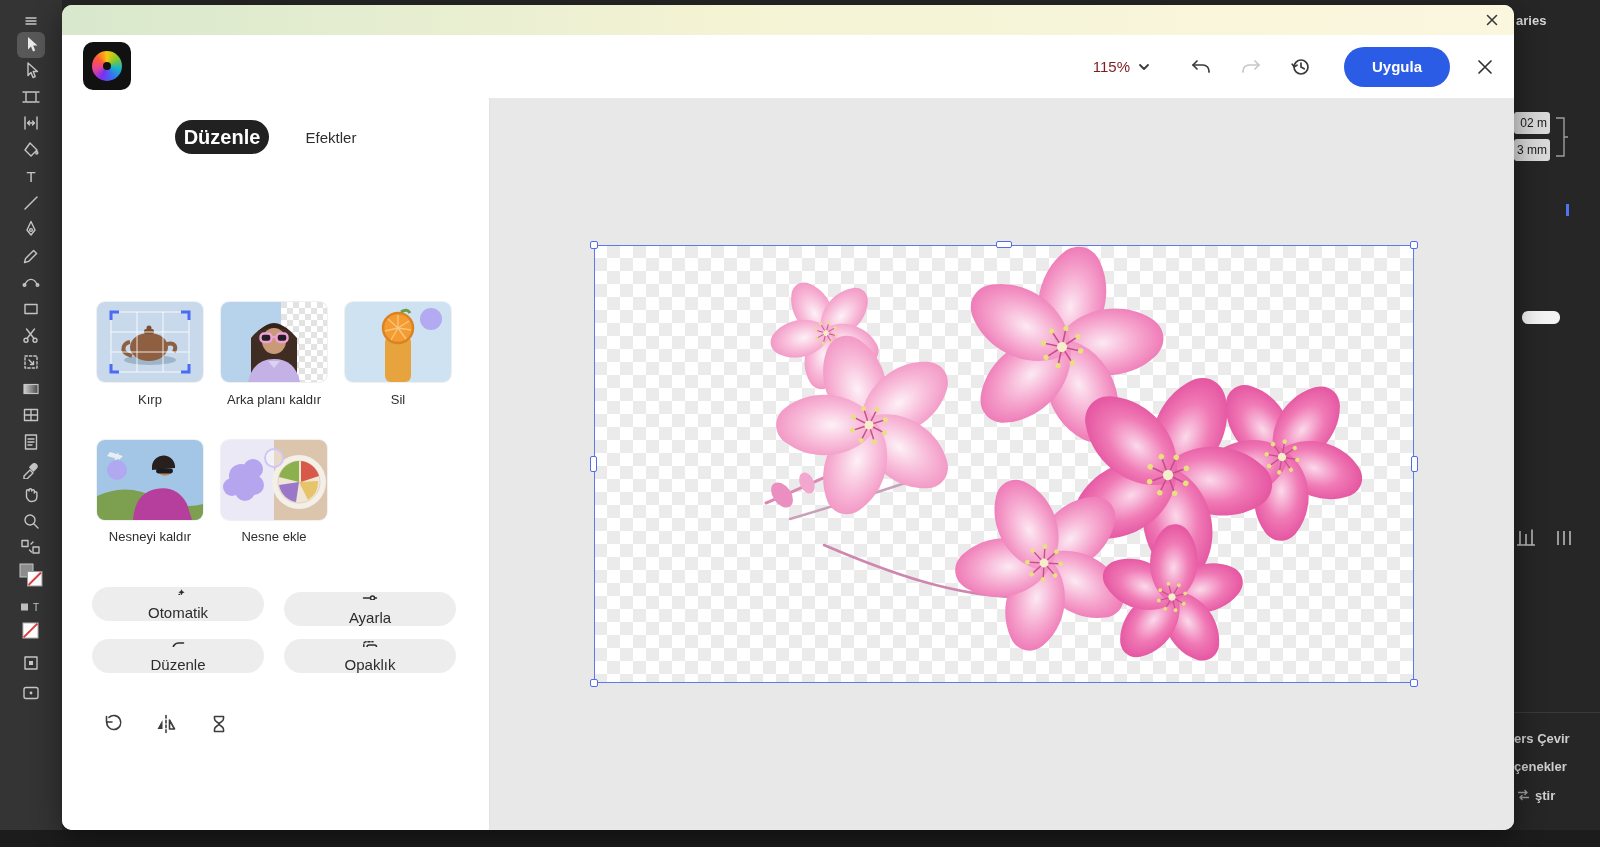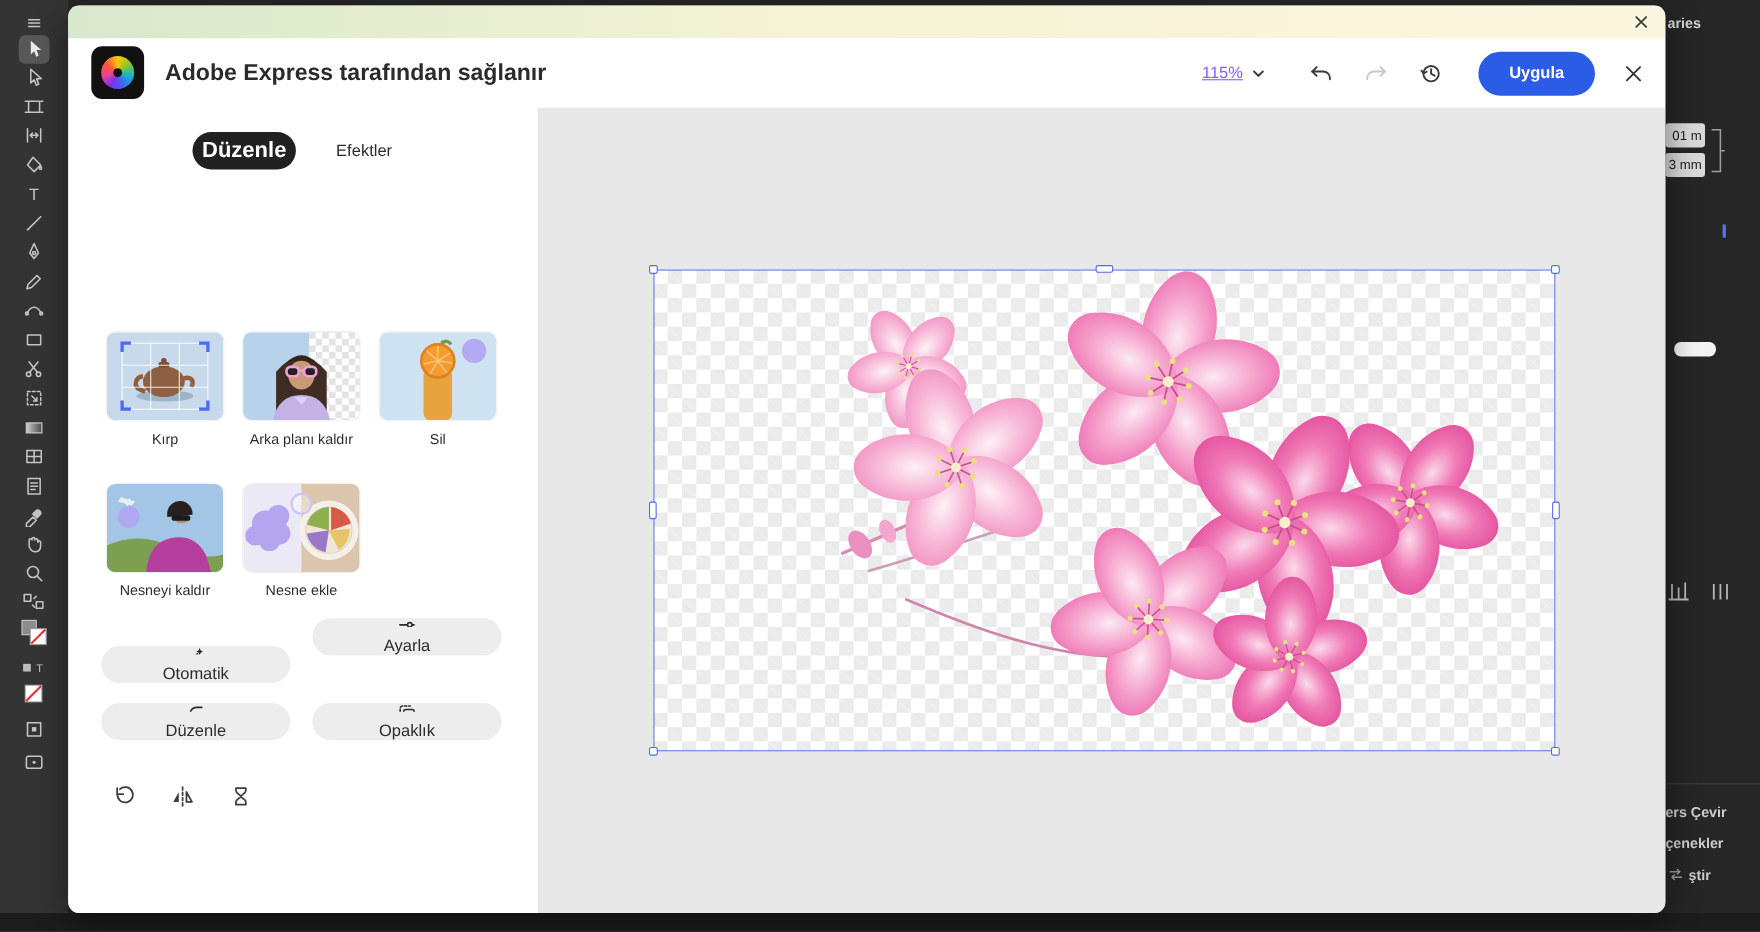--- a/index.html
+++ b/index.html
@@ -29,21 +29,21 @@
   .banner { position:absolute; left:0; top:0; width:1452px; height:30px; background:linear-gradient(90deg,#d8e8cc,#f4f3d4 45%,#fbf7df); }
   .banner-close { position:absolute; right:14px; top:7px; width:16px; height:16px; cursor:pointer; }
 
   .dlg-header { position:absolute; left:0; top:30px; width:1452px; height:63px; background:#fff; }
   .logo { position:absolute; left:21px; top:7px; width:48px; height:48px; background:#111; border-radius:10px; display:flex; align-items:center; justify-content:center; }
   .logo-flower { width:30px; height:30px; border-radius:50%; background:conic-gradient(#f9c80e,#8ac926,#17b5c9,#3a6df0,#7b2ff2,#e84393,#ff5a36,#f9c80e); position:relative; }
   .logo-flower::after { content:""; position:absolute; left:11px; top:11px; width:8px; height:8px; border-radius:50%; background:#111; }
   .dlg-title { position:absolute; left:88px; top:0; height:63px; display:flex; align-items:center; font-size:21px; font-weight:bold; color:#2b2b2b; white-space:nowrap; }
   .header-controls { position:absolute; right:14px; top:0; height:63px; display:flex; align-items:center; gap:20px; }
   .zoom-ctl { display:flex; align-items:center; gap:6px; margin-right:14px; cursor:pointer; }
-  .zoom-val { font-size:15px; color:#8b5cf6;text-decoration:underline; }
+  .zoom-val { font-size:15px; color:#7f1d1d; }
   .icon-btn { display:flex; align-items:center; justify-content:center; width:30px; height:30px; cursor:pointer; }
   .apply-btn { height:40px; padding:0 28px; border:none; border-radius:20px; background:#2b5ce5; color:#fff; font-size:15px; font-weight:bold; font-family:"Liberation Sans",sans-serif; cursor:pointer; margin-left:8px; }
 
   
   .left-panel { position:absolute; left:0; top:93px; width:427px; height:732px; background:#fff; }
   .tab-pill { position:absolute; left:113px; top:22px; width:94px; height:34px; background:#212121; color:#fff; border-radius:17px; font-size:20px; font-weight:bold; display:flex; align-items:center; justify-content:center; cursor:pointer; }
   .tab-plain { position:absolute; left:224px; top:22px; width:90px; height:34px; color:#2d2d2d; font-size:15px; display:flex; align-items:center; justify-content:center; cursor:pointer; }
 
   .card { position:absolute; width:106px; height:80px; border-radius:8px; overflow:hidden; cursor:pointer; box-shadow:0 0 0 1px rgba(0,0,0,.06); }
   .card svg { display:block; }
@@ -283,21 +283,21 @@
     <div class="tool" style="top:680px">
       <svg class="tico" width="20" height="20">
           <rect x="3" y="4.5" width="14" height="11" rx="2"></rect>
           <circle cx="10" cy="10" r="1.4" fill="#c6c6c6" stroke="none"></circle>
         </svg>
     </div>
   </div>
 
   <div class="right-strip">
     <div class="frag bold" style="left:2px; top:13px">aries</div>
-    <div class="mini-field" style="top:112px">01 m</div>
+    <div class="mini-field" style="top:112px">02 m</div>
     <div class="mini-field" style="top:139px">3 mm</div>
     <svg style="position:absolute; left:40px; top:110px" width="16" height="54">
       <path d="M2 8 h8 v38 h-8 M10 27 h4" fill="none" stroke="#9d9d9d" stroke-width="1.4"></path>
     </svg>
     <div class="blue-tick"></div>
     <div class="slider-thumb"></div>
     <svg style="position:absolute; left:2px; top:528px" width="28" height="20">
       <path d="M4 3 v14 M10 6 v11 M16 1.5 v15.5 M1 17 h18" fill="none" stroke="#b9b9b9" stroke-width="1.6"></path>
     </svg>
     <svg style="position:absolute; left:40px; top:528px" width="28" height="20">
@@ -321,21 +321,20 @@
         <svg width="16" height="16">
             <path d="M3.5 3.5 L12.5 12.5 M12.5 3.5 L3.5 12.5" stroke="#3a3a3a" stroke-width="1.6" stroke-linecap="round"></path>
           </svg>
       </div>
     </div>
 
     <div class="dlg-header">
       <div class="logo">
           <div class="logo-flower"></div>
         </div>
-      <div class="dlg-title">Adobe Express tarafından sağlanır</div>
 
       <div class="header-controls">
         <div class="zoom-ctl">
           <span class="zoom-val">115%</span>
           <svg width="16" height="16">
               <path d="M4 6 l4 4 4 -4" fill="none" stroke="#3a3a3a" stroke-width="1.8" stroke-linecap="round" stroke-linejoin="round"></path>
             </svg>
         </div>
         <div class="icon-btn">
           <svg class="hico" width="24" height="22">
@@ -464,21 +463,21 @@
       <div class="card-label" style="left:137px; top:431px">Nesne ekle</div>
 
       <button class="action-btn" style="left:30px; top:489px">
         <svg class="aico" width="18" height="18">
             <path d="M3 15 L10.5 7.5"></path>
             <path d="M12.5 2.2 l1 2.1 2.1 1 -2.1 1 -1 2.1 -1 -2.1 -2.1 -1 2.1 -1 z" fill="#2c2c2c" stroke="none"></path>
             <circle cx="15.5" cy="10" r="0.9" fill="#2c2c2c" stroke="none"></circle>
           </svg>
         <span>Otomatik</span>
       </button>
-      <button class="action-btn" style="left:222px; top:464px">
+      <button class="action-btn" style="left:222px; top:494px">
         <svg class="aico" width="18" height="18">
             <path d="M2.5 6 h13 M2.5 12 h13"></path>
             <circle cx="11.5" cy="6" r="2" fill="#fff"></circle>
             <circle cx="6.5" cy="12" r="2" fill="#fff"></circle>
           </svg>
         <span>Ayarla</span>
       </button>
       <button class="action-btn" style="left:30px; top:541px">
         <svg class="aico" width="18" height="18">
             <path d="M4 14.5 V9.5 a5.5 5.5 0 0 1 5.5 -5.5 h5"></path>

